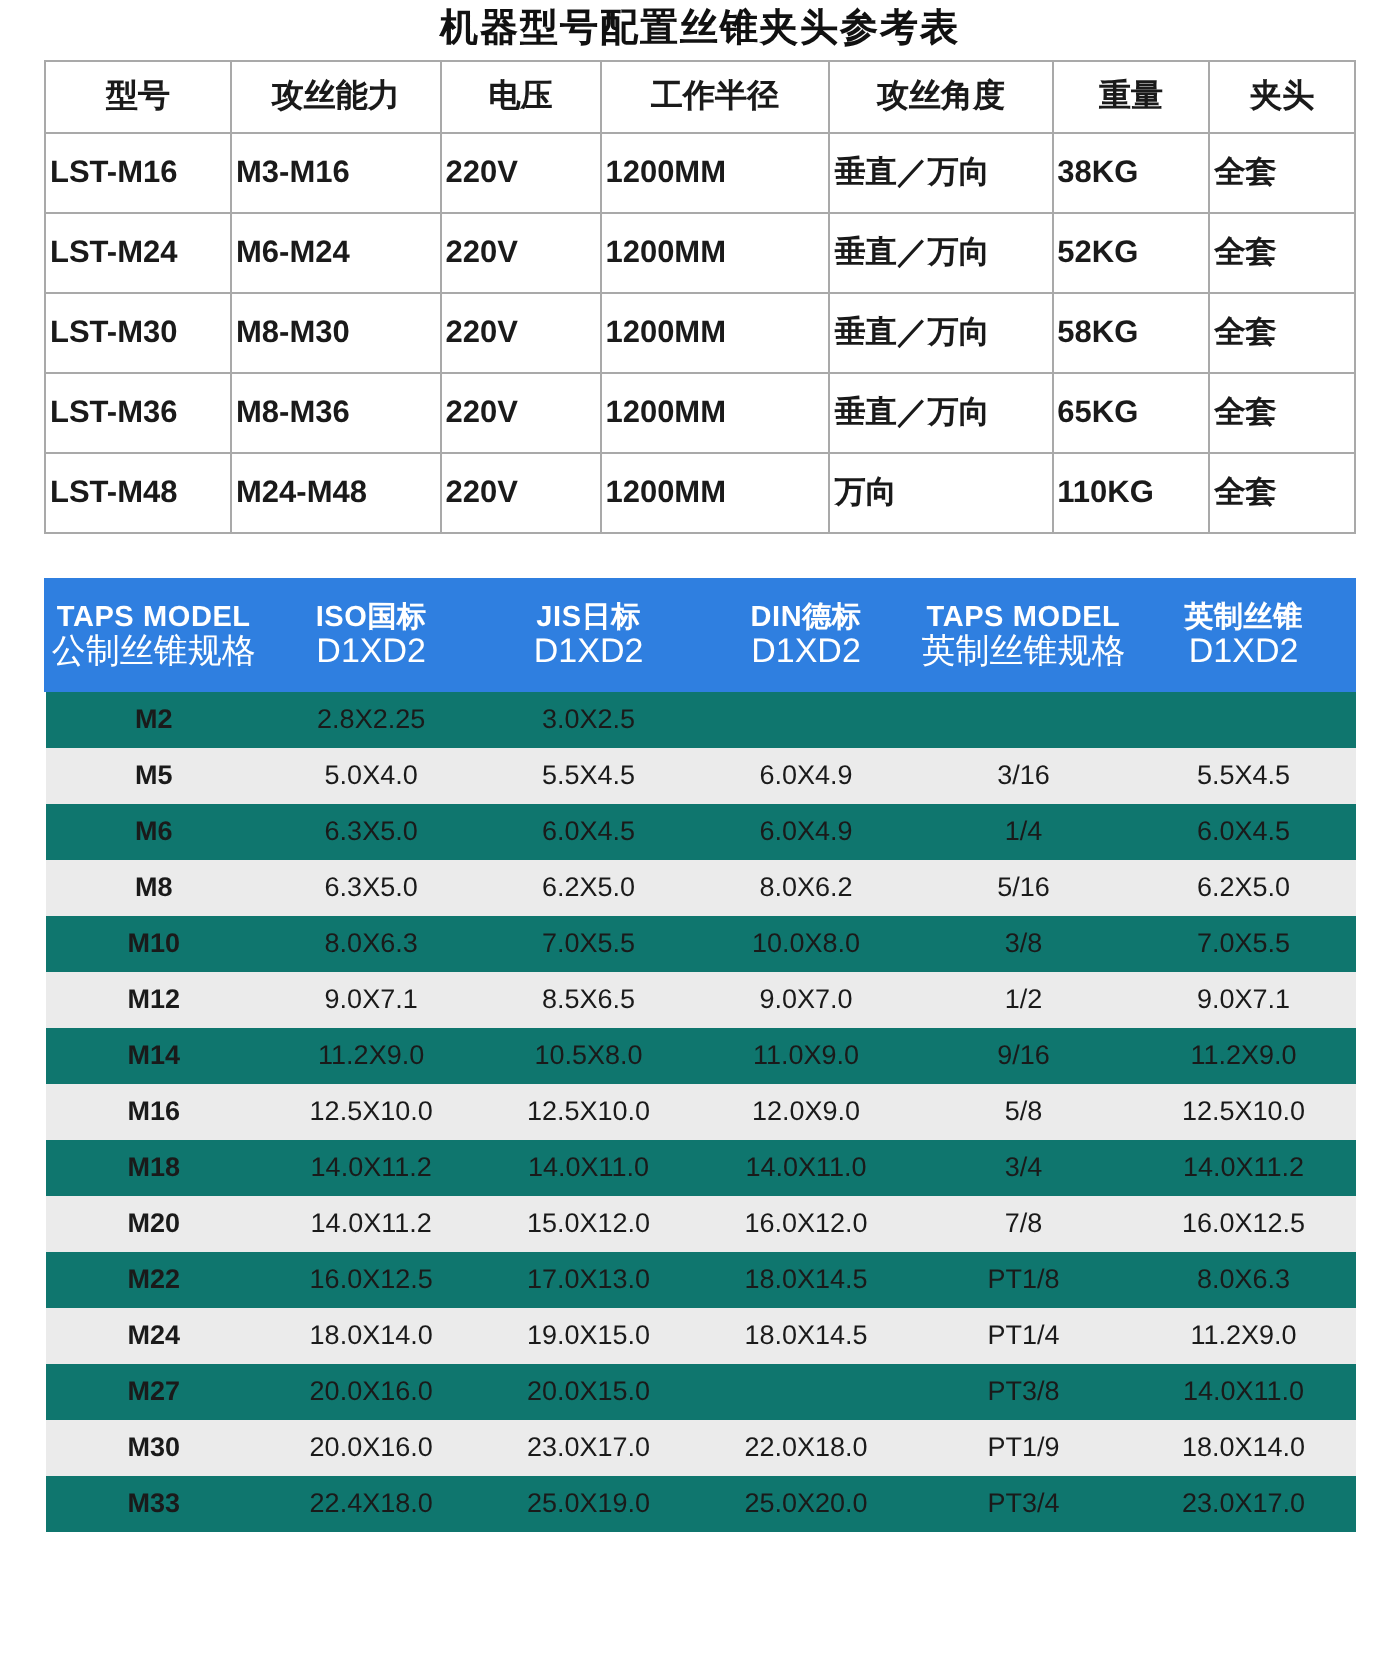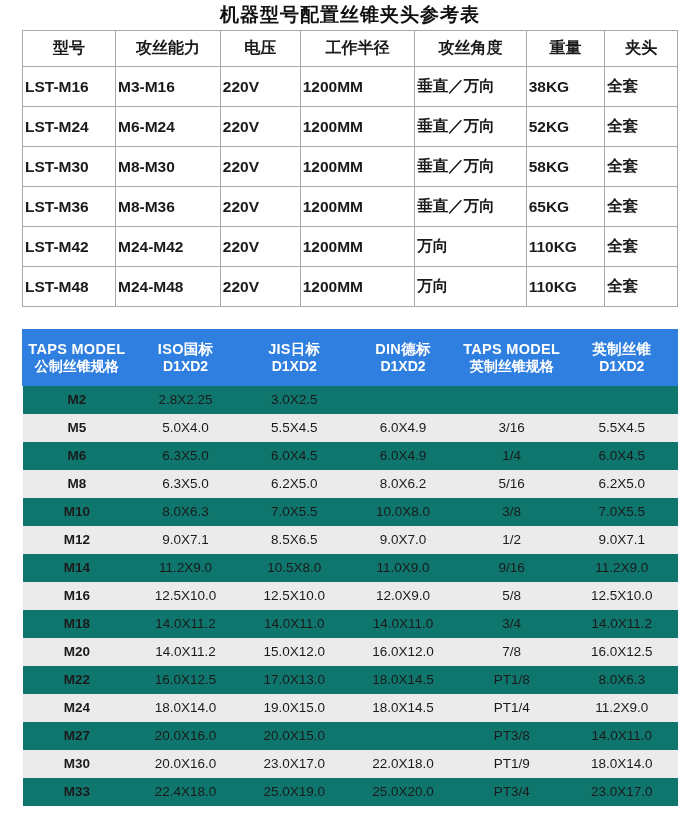--- a/index.html
+++ b/index.html
@@ -84,22 +84,22 @@
   }
   .th-main {
     display: block;
     font-size: 14.5px;
     font-weight: bold;
     line-height: 17px;
     letter-spacing: 0.3px;
   }
   .th-sub {
     display: block;
-    font-size: 14px;
-    font-weight: bold;
+    font-size: 17px;
+    font-weight: normal;
     line-height: 16px;
   }
   table.taps tbody td {
     text-align: center;
     vertical-align: middle;
     font-size: 13.5px;
     color: #1a1a1a;
     height: 28px;
     border: none;
     padding: 0 2px;
@@ -175,29 +175,20 @@
           <tr>
             <td>LST-M36</td>
             <td>M8-M36</td>
             <td>220V</td>
             <td>1200MM</td>
             <td>垂直／万向</td>
             <td>65KG</td>
             <td>全套</td>
           </tr>
           <tr>
-            <td>LST-M42</td>
-            <td>M24-M42</td>
-            <td>220V</td>
-            <td>1200MM</td>
-            <td>万向</td>
-            <td>110KG</td>
-            <td>全套</td>
-          </tr>
-          <tr>
             <td>LST-M48</td>
             <td>M24-M48</td>
             <td>220V</td>
             <td>1200MM</td>
             <td>万向</td>
             <td>110KG</td>
             <td>全套</td>
           </tr>
         </tbody>
     </table>

